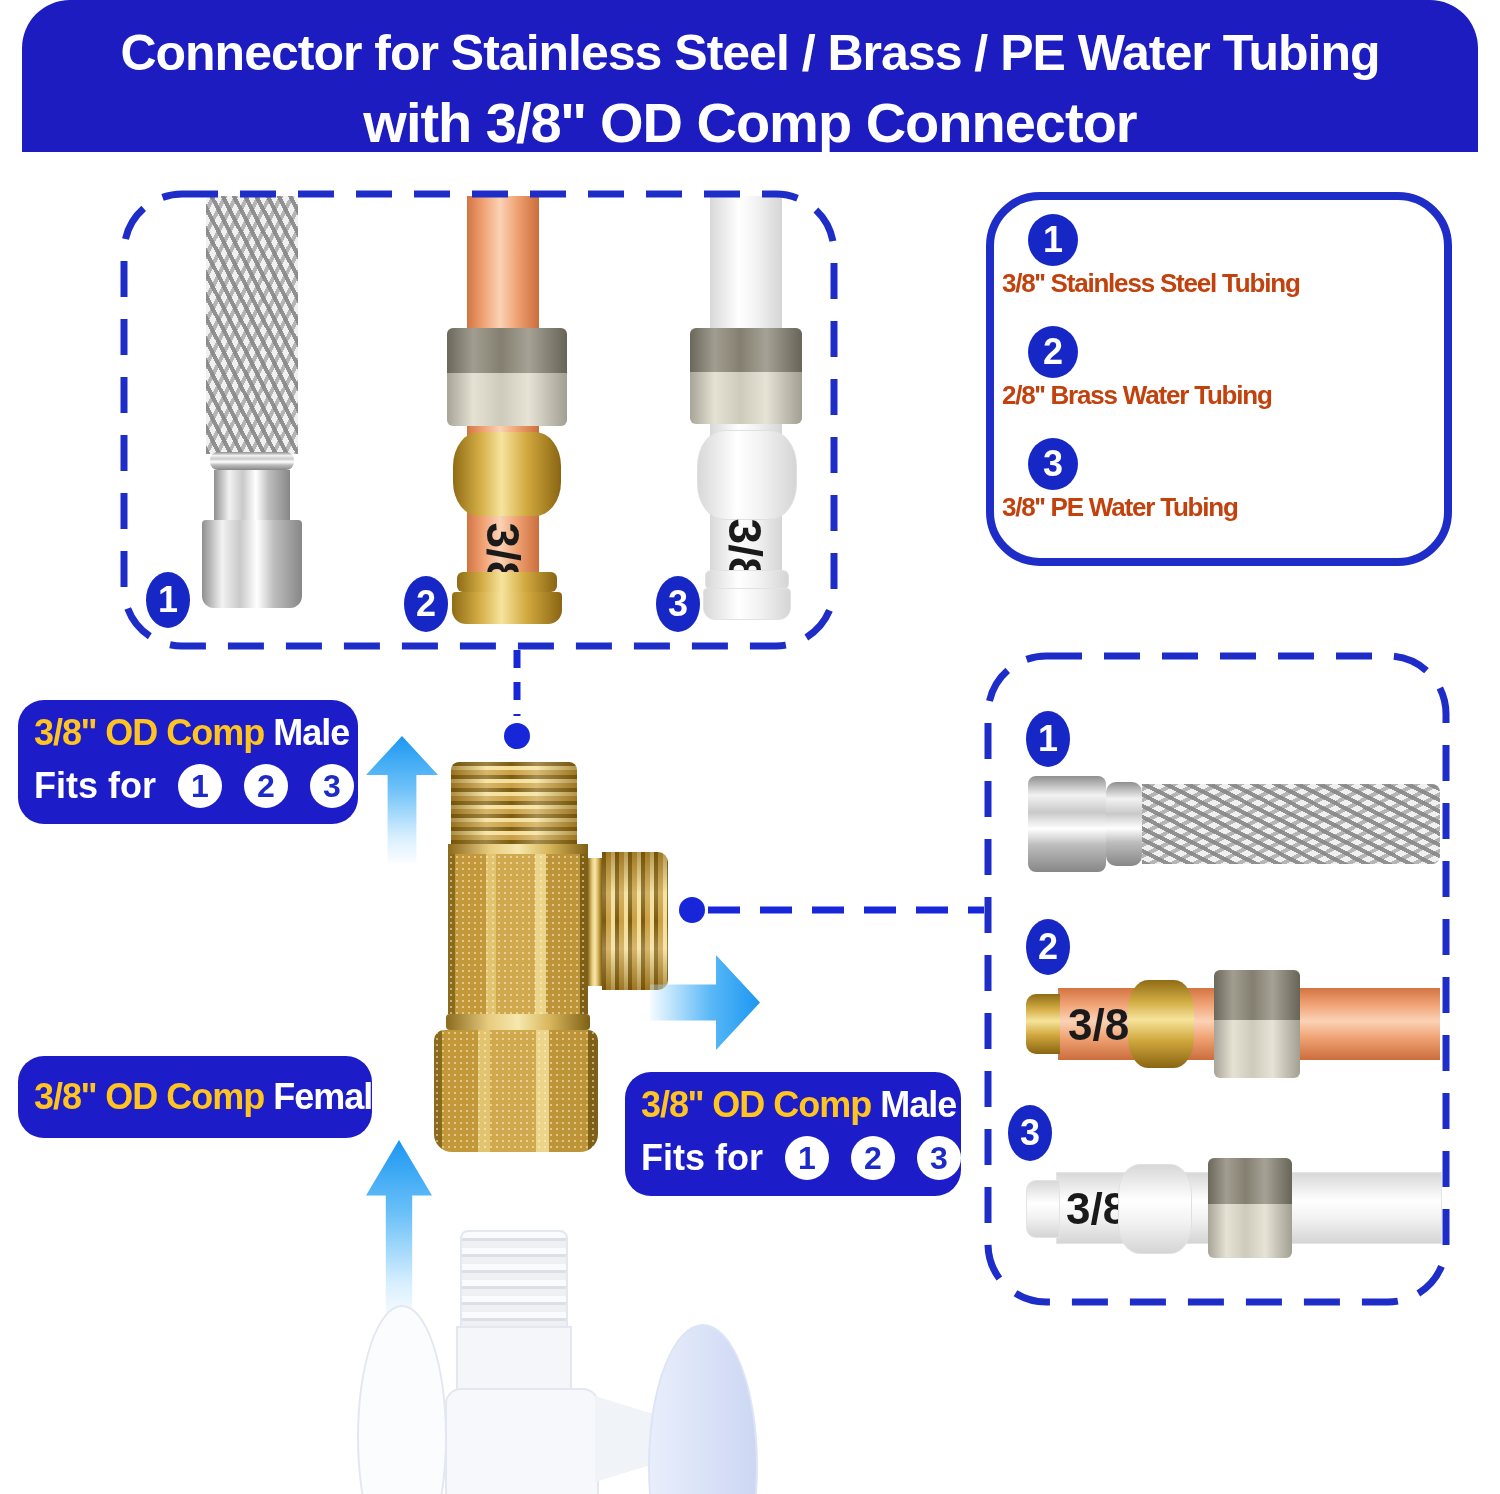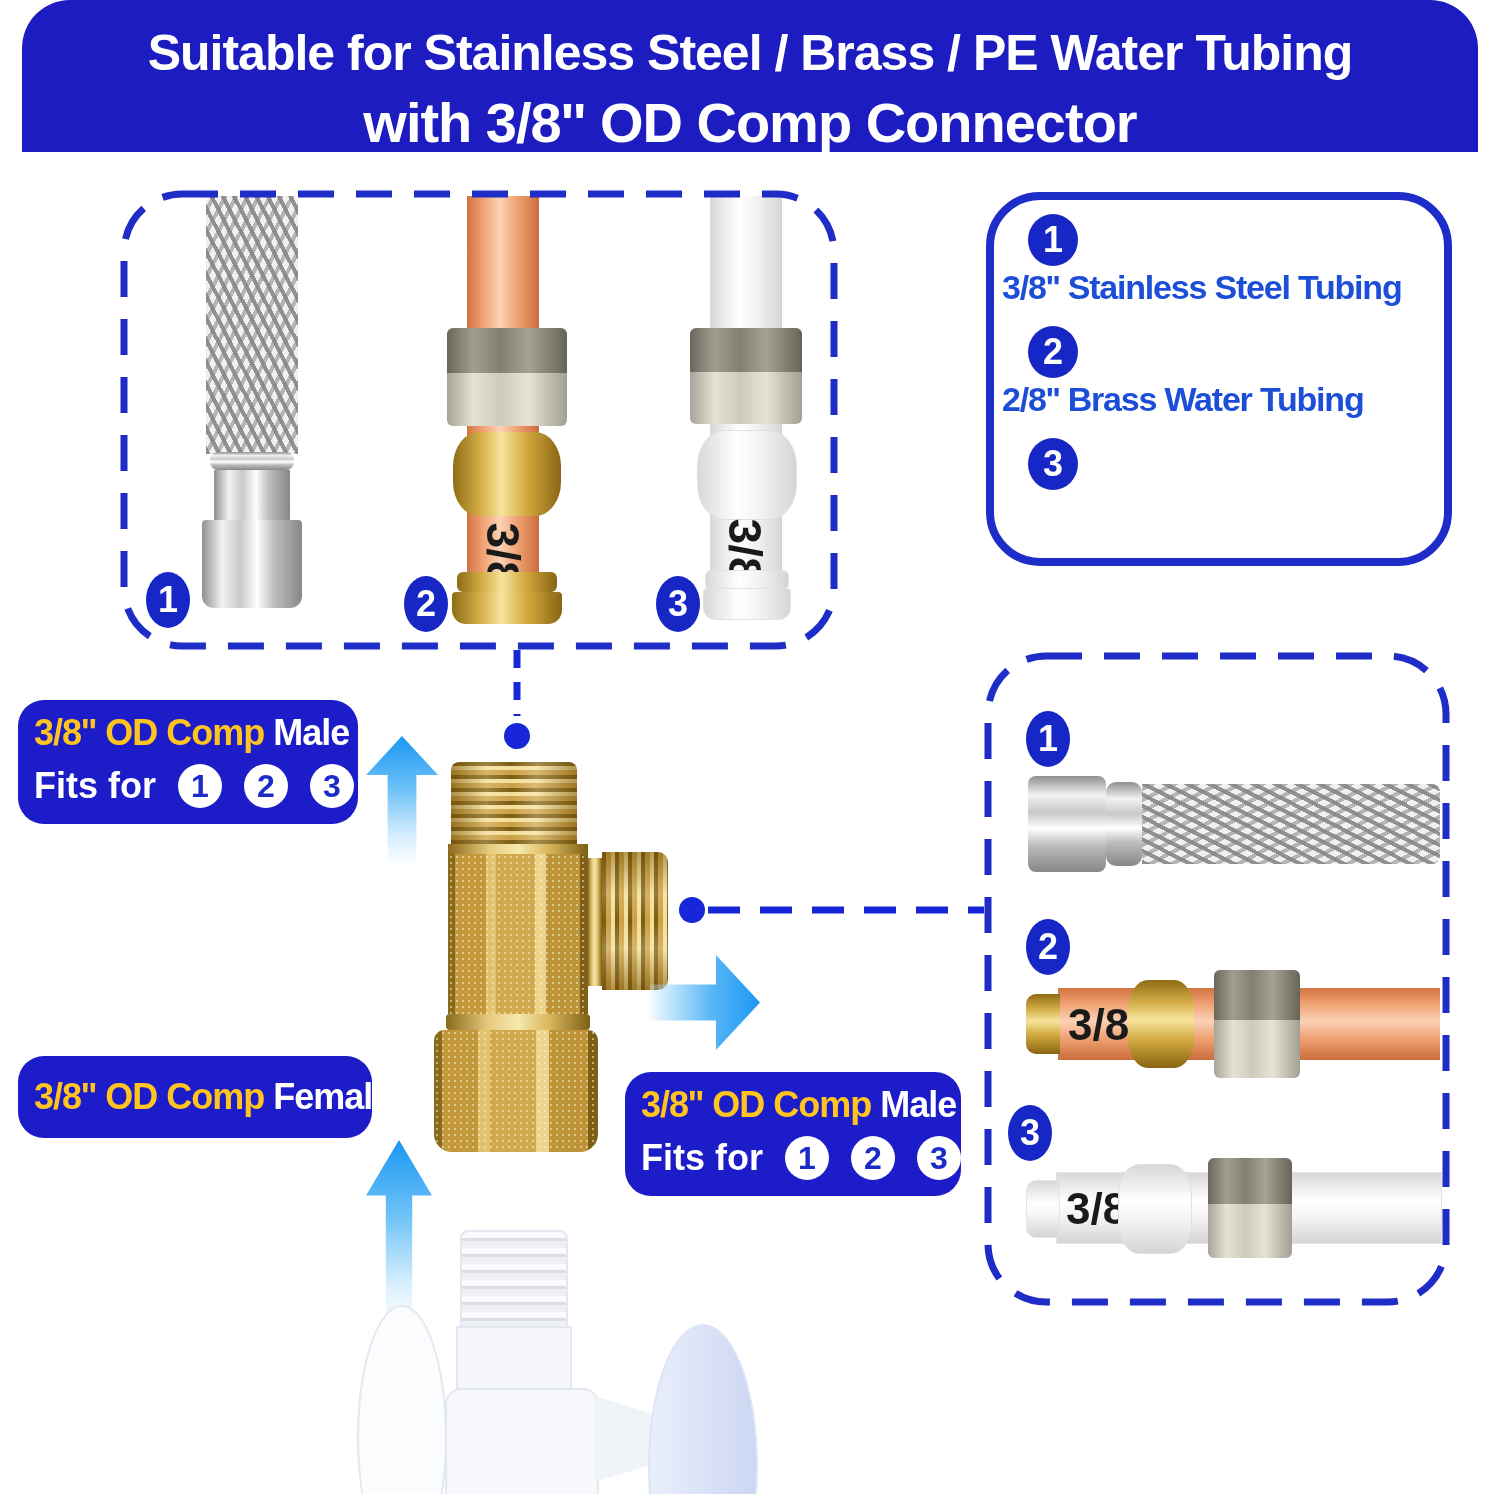--- a/index.html
+++ b/index.html
@@ -18,21 +18,21 @@
          justify-content:center;font-size:36px;width:44px;height:56px;}
   .badge.round{width:50px;height:52px;}
   .circle-num{width:44px;height:44px;border-radius:50%;background:#fff;color:#1c2bc8;
          font-size:32px;display:inline-flex;align-items:center;justify-content:center;flex:0 0 auto;}
 
   
   .blabel{background:#1c1cc8;border-radius:26px;color:#fff;}
   .blabel .line1{font-size:36px;letter-spacing:-1px;padding:12px 0 0 16px;white-space:nowrap;}
   .blabel .line2{display:flex;align-items:center;gap:22px;padding:10px 0 0 16px;font-size:36px;}
   .yellow{color:#ffc41f;}
-  .legend-text{font-size:34px;letter-spacing:-1.2px;color:#1d4ed8;white-space:nowrap;}
+  .legend-text{font-size:26px;letter-spacing:-1.2px;color:#c2410c;white-space:nowrap;}
 
   
   .braid-v{background-color:#e3e3e3;background-image:
      repeating-linear-gradient(63deg, rgba(135,135,135,.9) 0 4px, rgba(245,245,245,0) 4px 10px),
      repeating-linear-gradient(-63deg, #b5b5b5 0 4px, #f0f0f0 4px 10px);border-radius:6px 6px 0 0;}
   .braid-h{background-color:#e3e3e3;background-image:
      repeating-linear-gradient(27deg, rgba(135,135,135,.9) 0 4px, rgba(245,245,245,0) 4px 10px),
      repeating-linear-gradient(-27deg, #b5b5b5 0 4px, #f0f0f0 4px 10px);border-radius:0 8px 8px 0;}
   .chrome-v{background:linear-gradient(90deg,#8f8f8f,#f2f2f2 20%,#c9c9c9 38%,#ffffff 55%,#bdbdbd 72%,#878787);}
   .chrome-h{background:linear-gradient(180deg,#8f8f8f,#f2f2f2 20%,#c9c9c9 38%,#ffffff 55%,#bdbdbd 72%,#878787);}
@@ -70,21 +70,21 @@
 
   
   .ghost{border:2px solid #e3e7ef;}
 </style>
 </head>
 <body>
 
 <div id="stage">
 
   <div class="abs banner">
-    <div class="l1">Suitable for Stainless Steel / Brass / PE Water Tubing</div>
+    <div class="l1">Connector for Stainless Steel / Brass / PE Water Tubing</div>
     <div class="l2">with 3/8'' OD Comp Connector</div>
   </div>
 
   <div class="abs braid-v" style="left:206px;top:196px;width:92px;height:258px;"></div>
   <div class="abs chrome-h" style="left:210px;top:452px;width:84px;height:18px;border-radius:8px;"></div>
   <div class="abs chrome-v" style="left:214px;top:470px;width:76px;height:50px;"></div>
   <div class="abs chrome-v" style="left:202px;top:520px;width:100px;height:88px;border-radius:4px 4px 12px 12px;"></div>
 
   <div class="abs copper-v" style="left:467px;top:196px;width:72px;height:416px;"></div>
   <div class="abs steel" style="left:447px;top:328px;width:120px;height:98px;"></div>
@@ -118,20 +118,21 @@
       <span>1</span>
     </div>
   <div class="abs legend-text" style="left:1002px;top:268px;">3/8'' Stainless Steel Tubing</div>
   <div class="abs badge round" style="left:1028px;top:326px;">
       <span>2</span>
     </div>
   <div class="abs legend-text" style="left:1002px;top:380px;">2/8'' Brass Water Tubing</div>
   <div class="abs badge round" style="left:1028px;top:438px;">
       <span>3</span>
     </div>
+  <div class="abs legend-text" style="left:1002px;top:492px;">3/8'' PE Water Tubing</div>
 
   <div class="abs brass-thread-v" style="left:451px;top:762px;width:126px;height:82px;border-radius:8px 8px 0 0;"></div>
   <div class="abs brass-ring" style="left:448px;top:844px;width:140px;height:10px;"></div>
   <div class="abs brass-hex" style="left:448px;top:854px;width:140px;height:160px;"></div>
   <div class="abs brass-ring" style="left:588px;top:858px;width:14px;height:128px;"></div>
   <div class="abs brass-thread-h" style="left:602px;top:852px;width:66px;height:138px;border-radius:0 10px 10px 0;"></div>
   <div class="abs brass-ring" style="left:446px;top:1014px;width:144px;height:16px;border-radius:4px;"></div>
   <div class="abs brass-hex" style="left:434px;top:1030px;width:164px;height:122px;border-radius:10px 10px 18px 18px;"></div>
 
   <div class="abs blabel" style="left:18px;top:700px;width:340px;height:124px;">

